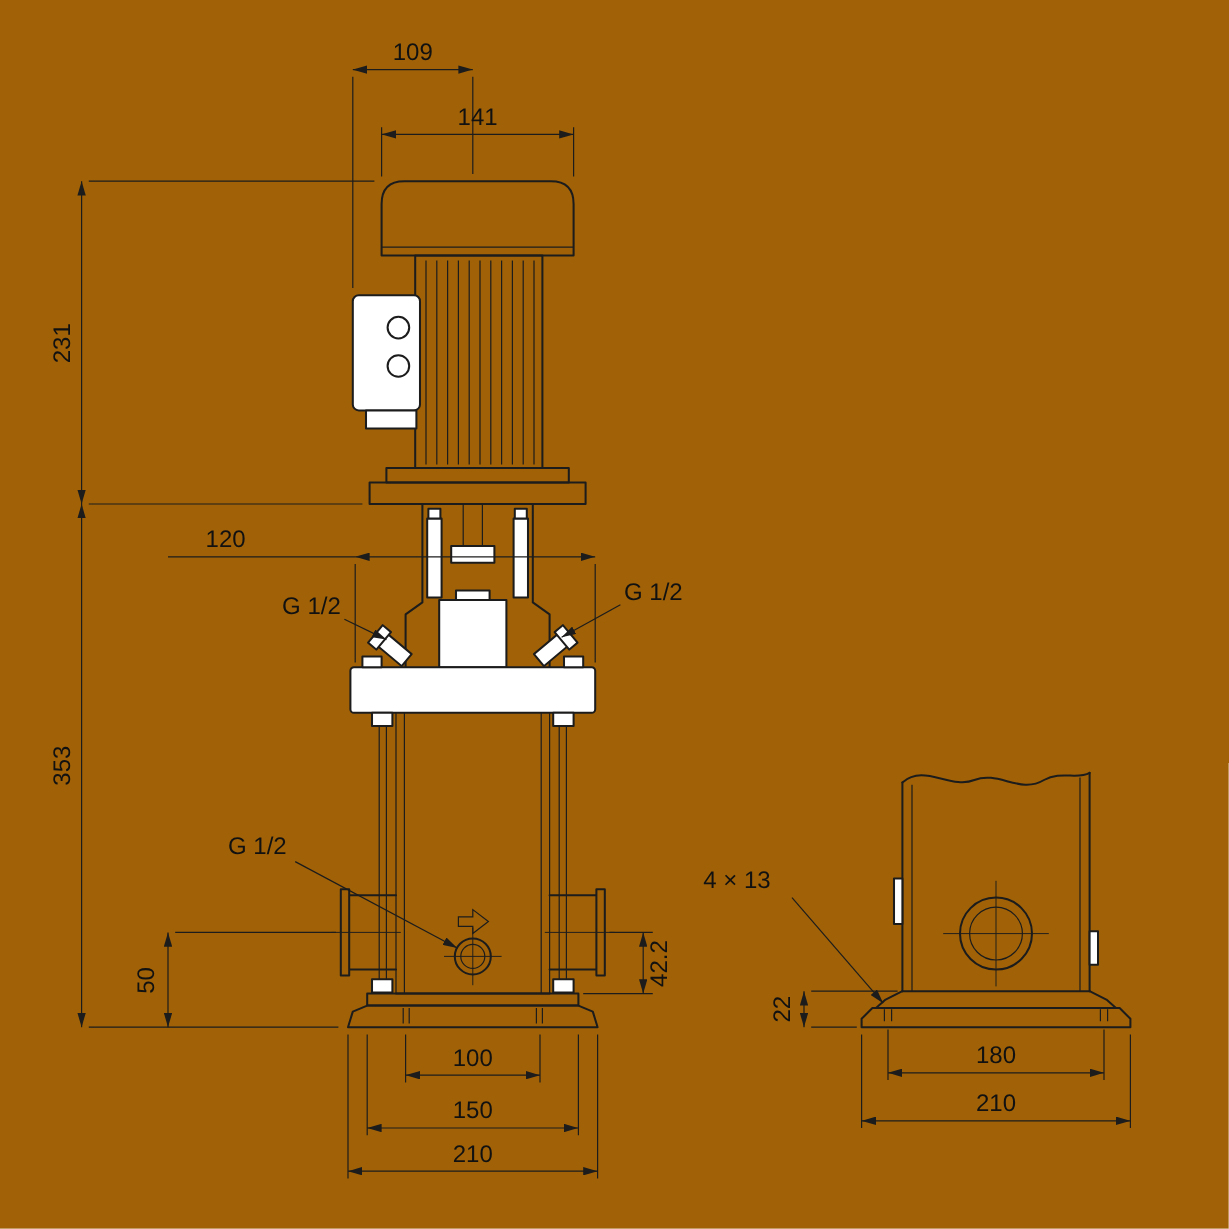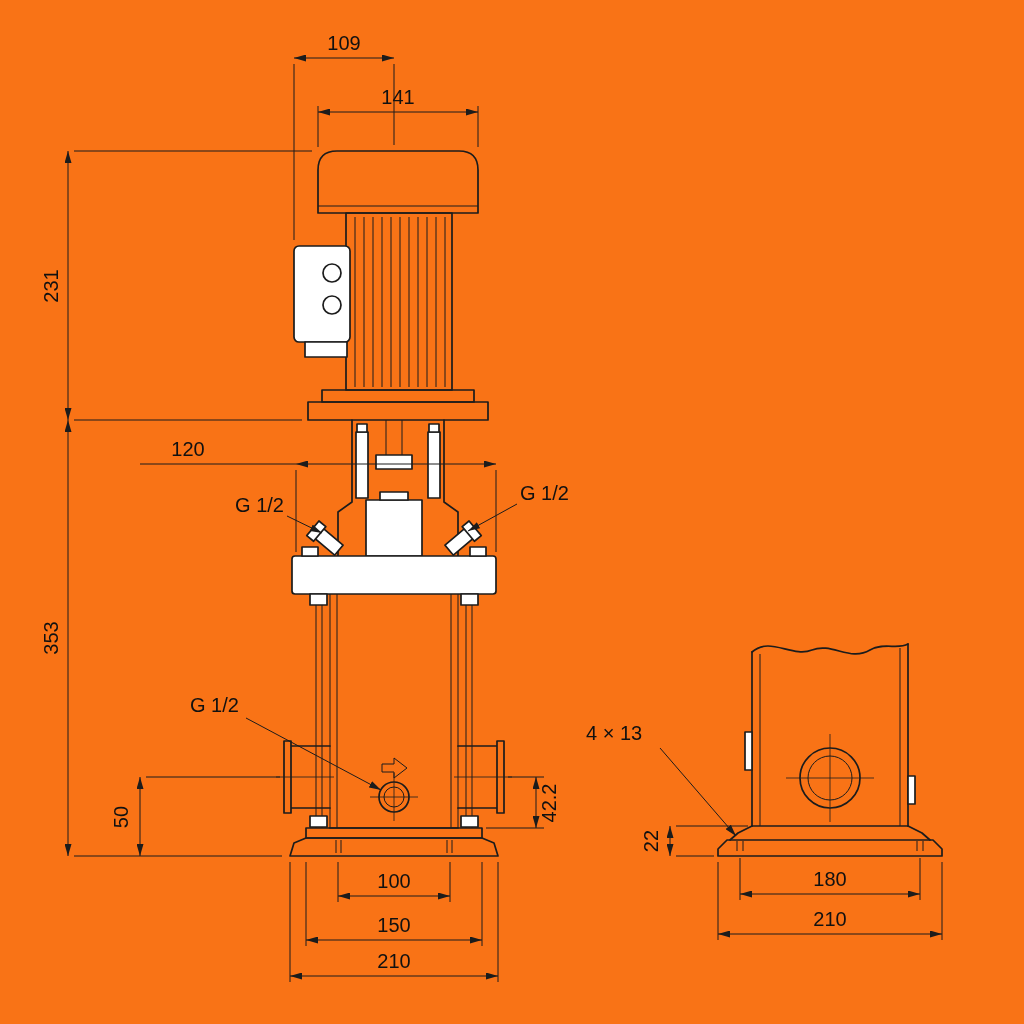--- a/index.html
+++ b/index.html
@@ -1,16 +1,16 @@
 <!DOCTYPE html>
 <html><head>
 <meta charset="utf-8">
 <style>
   html,body{margin:0;padding:0;background:#ffffff;}
-  .canvas{width:1024px;height:1024px;background:#f97316;position:relative;font-family:"Liberation Sans",sans-serif;}
+  .canvas{width:1024px;height:1024px;background:#a16207;position:relative;font-family:"Liberation Sans",sans-serif;}
   svg{display:block;}
   .ol{fill:none;stroke:#1c1c1c;stroke-width:1.7;stroke-linejoin:round;stroke-linecap:round;}
   .wf{fill:#ffffff;stroke:#1c1c1c;stroke-width:1.7;stroke-linejoin:round;}
   .tl{fill:none;stroke:#1c1c1c;stroke-width:1;}
   .cl{fill:none;stroke:#1c1c1c;stroke-width:0.8;}
   .dim{fill:none;stroke:#1c1c1c;stroke-width:1;}
   .lbl{font-family:"Liberation Sans",sans-serif;font-size:20px;fill:#111111;}
 </style>
 </head>
 <body>

